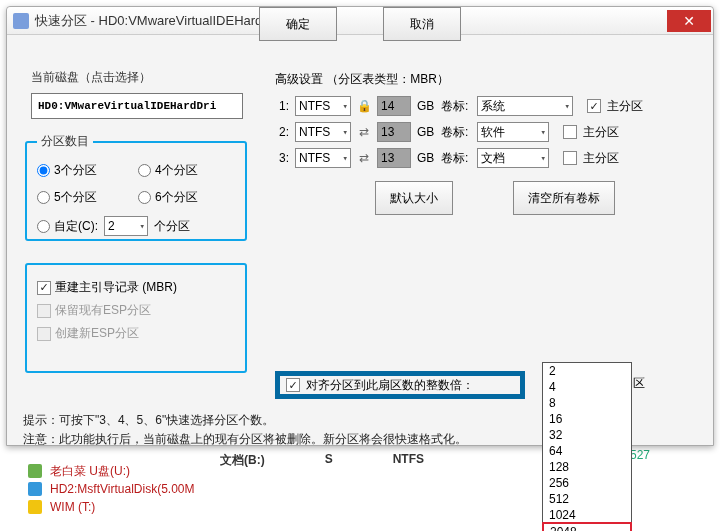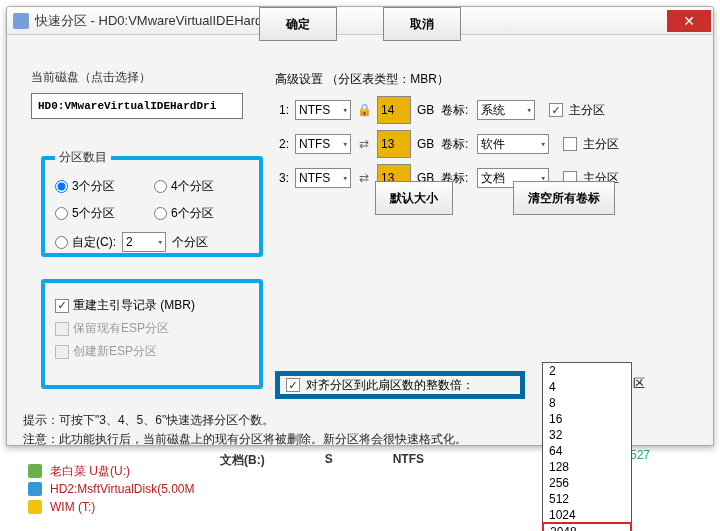--- a/index.html
+++ b/index.html
@@ -3,43 +3,43 @@
 <meta charset="utf-8">
 <style>
 *{box-sizing:border-box;font-family:"Microsoft YaHei","SimSun",sans-serif;font-size:12px;}
 body{margin:0;background:#fff;width:720px;height:531px;overflow:hidden;position:relative;}
 .win{position:absolute;left:6px;top:6px;width:708px;height:440px;background:#f4f4f4;border:1px solid #aaa;border-radius:4px 4px 0 0;box-shadow:0 2px 6px rgba(0,0,0,0.3);}
 .titlebar{height:28px;background:linear-gradient(#fff,#eee);border-bottom:1px solid #ccc;display:flex;align-items:center;border-radius:4px 4px 0 0;}
 .titlebar .ticon{width:16px;height:16px;margin:0 6px;background:#7a9edc;border-radius:2px;}
 .titlebar .ttxt{flex:1;font-size:13px;color:#333;}
 .closebtn{width:44px;height:22px;background:#c9302c;color:#fff;display:flex;align-items:center;justify-content:center;font-size:14px;margin-right:2px;}
 .content{position:relative;padding:8px 14px;}
-fieldset{border:4px solid #0ea5e9;border-radius:3px;margin:16px;padding:8px 10px;}
+fieldset{border:2px solid #0ea5e9;border-radius:3px;margin:0;padding:8px 10px;}
 legend{padding:0 4px;color:#333;}
 .diskin{position:absolute;left:24px;top:58px;width:212px;height:26px;border:1px solid #777;background:#fff;padding:4px 6px;font-family:"Courier New",monospace;font-weight:bold;letter-spacing:0;font-size:11px;}
 .fs-count{position:absolute;left:18px;top:98px;width:222px;height:108px;}
 .radiogrp{display:grid;grid-template-columns:1fr 1fr;gap:10px 4px;margin-top:4px;}
 .rad{display:flex;align-items:center;gap:4px;}
 .rad input{margin:0;}
 .custom{display:flex;align-items:center;gap:6px;}
 .chkrow{display:flex;align-items:center;gap:4px;margin:6px 0;}
 .chk{width:14px;height:14px;border:1px solid #888;background:#fff;display:inline-flex;align-items:center;justify-content:center;font-size:11px;line-height:1;}
 .chk.on::after{content:"✓";color:#222;}
 .chk.dis{background:#eee;border-color:#bbb;}
 .adv{position:absolute;left:268px;top:36px;}
 .prow{display:flex;align-items:center;gap:6px;margin:6px 0;}
 .plbl{width:14px;text-align:right;}
 .fsel{width:56px;height:20px;border:1px solid #888;background:#fff;font-family:"Courier New",monospace;font-size:11px;padding-left:3px;display:flex;align-items:center;justify-content:space-between;}
 .fsel::after{content:"▾";font-size:9px;margin-right:2px;color:#555;}
 .lockicon{width:14px;height:14px;display:inline-block;text-align:center;color:#666;}
-.sizein{width:34px;height:28px;border:1px solid #888;background:#eab308;padding:2px 3px;}
+.sizein{width:34px;height:20px;border:1px solid #888;background:#a3a3a3;padding:2px 3px;}
 .gb{width:18px;}
 .lblv{width:30px;text-align:left;}
 .prigap{width:2px;}
-.btn{height:24px;border:1px solid #888;background:linear-gradient(#fdfdfd,#e8e8e8);padding:16px 14px;display:inline-flex;align-items:center;justify-content:center;cursor:default;font-weight:bold;}
+.btn{height:24px;border:1px solid #888;background:linear-gradient(#fdfdfd,#e8e8e8);padding:16px 14px;display:inline-flex;align-items:center;justify-content:center;cursor:default;}
 .defbtns{position:absolute;left:368px;top:146px;display:flex;gap:60px;align-items:flex-end;}
 .alignrow{position:absolute;left:268px;top:336px;width:250px;height:28px;border:5px solid #0369a1; display:flex;align-items:center;padding:0 6px;gap:6px;}
 .alignsel{position:absolute;left:536px;top:338px;width:68px;height:20px;border:1px solid #888;background:#fff;font-size:12px;display:flex;align-items:center;justify-content:space-between;padding:0 3px;}
 .alignsel::after{content:"▾";font-size:10px;color:#555;}
 .sectxt{position:absolute;left:614px;top:340px;}
 .hint{position:absolute;left:16px;top:376px;line-height:1.6;color:#222;}
 .okrow{position:absolute;left:0;right:0;bottom:10px;display:flex;justify-content:center;gap:46px;}
 .leftfs{position:absolute;left:18px;top:228px;width:222px;height:110px;}
 .topleftlegend{position:absolute;left:24px;top:34px;color:#333;}
 
@@ -145,21 +145,21 @@
       <div id="prows">
           <div class="prow">
             <span class="plbl">1:</span>
             <div class="fsel">
               <span>NTFS</span>
             </div>
             <span class="lockicon">🔒</span>
             <input class="sizein" value="14" style="">
             <span class="gb">GB</span>
             <span class="lblv">卷标:</span>
-            <div class="fsel" style="width:58px">
+            <div class="fsel" style="width:96px">
               <span>系统</span>
             </div>
             <span class="prigap"></span>
             <span class="chk on"></span>
             <span>主分区</span>
           </div>
           <div class="prow">
             <span class="plbl">2:</span>
             <div class="fsel">
               <span>NTFS</span>

